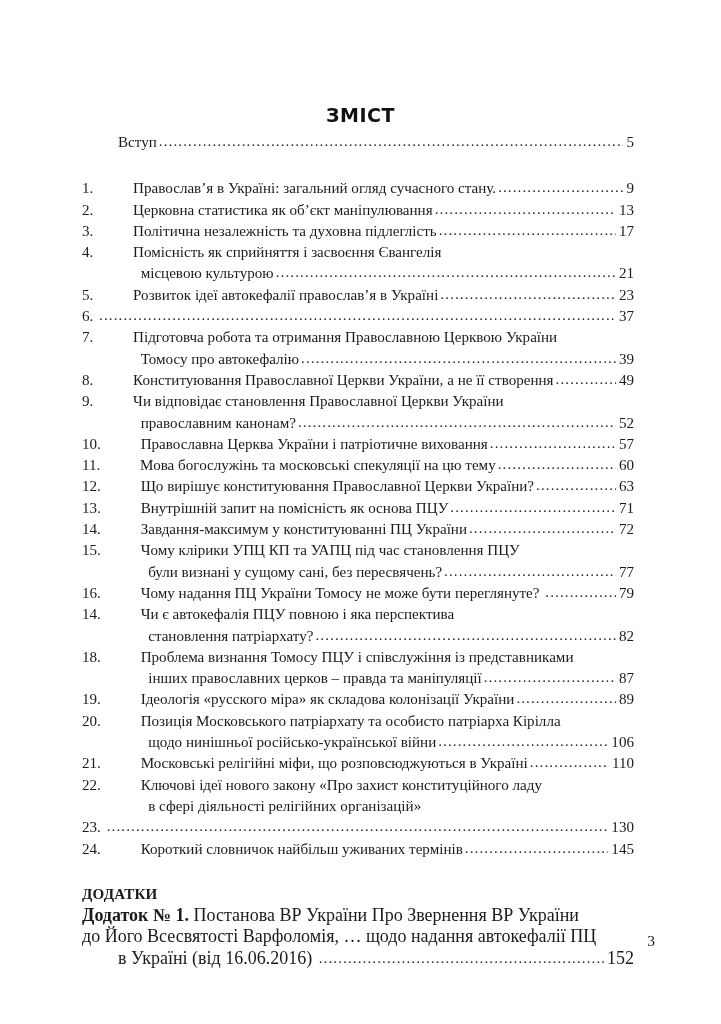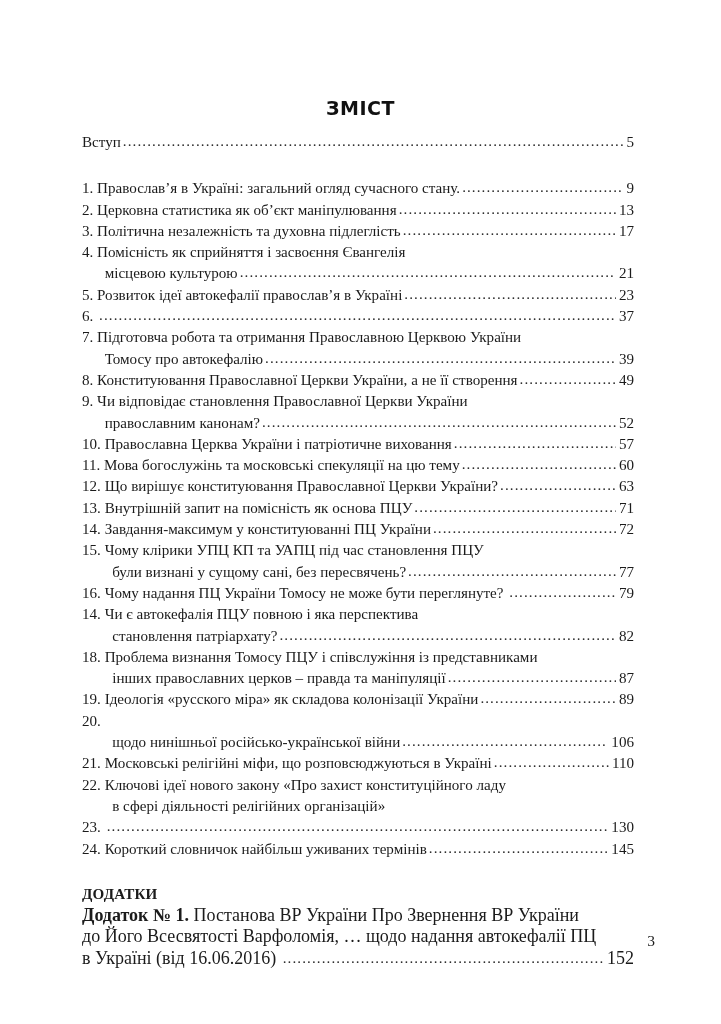--- a/index.html
+++ b/index.html
@@ -16,21 +16,21 @@
     background: #ffffff;
     margin: 0 auto;
     overflow: hidden;
     font-family: "Liberation Serif", "DejaVu Serif", serif;
     color: #1b1b1b;
     box-sizing: border-box;
   }
 
   .toc-title {
     position: absolute;
-    top: 97px;
+    top: 104px;
     left: 0;
     width: 721px;
     text-align: center;
     font-family: "DejaVu Sans", "Liberation Sans", sans-serif;
     font-weight: bold;
     font-size: 19px;
     letter-spacing: 0.5px;
     color: #111111;
   }
 
@@ -55,20 +55,21 @@
   }
 
   .num {
     flex: 0 0 auto;
     white-space: pre;
   }
 
   .label {
     flex: 0 1 auto;
     white-space: pre;
+    margin-left: 36px;
   }
 
   .leader {
     flex: 1 1 auto;
     min-width: 6px;
     overflow: hidden;
     white-space: nowrap;
     margin: 0 1px 0 2px;
     font-size: 15.1px;
     letter-spacing: 1.1px;
@@ -317,20 +318,21 @@
           <div class="entry-row">
             <span class="num">19. </span>
             <span class="label">Ідеологія «русского міра» як складова колонізації України</span>
             <span class="leader"></span>
             <span class="pg">89</span>
           </div>
         </div>
         <div class="entry">
           <div class="cont">
             <span class="num">20. </span>
+            <span class="label">Позиція Московського патріархату та особисто патріарха Кірілла</span>
           </div>
           <div class="entry-row">
             <span class="cont-indent">    </span>
             <span class="label">щодо нинішньої російсько-української війни</span>
             <span class="leader"></span>
             <span class="pg">106</span>
           </div>
         </div>
         <div class="entry">
           <div class="entry-row">

